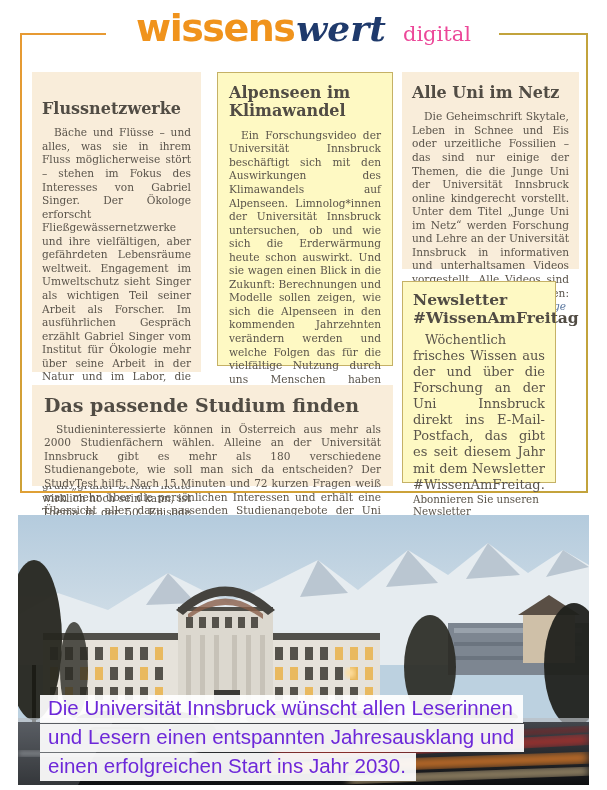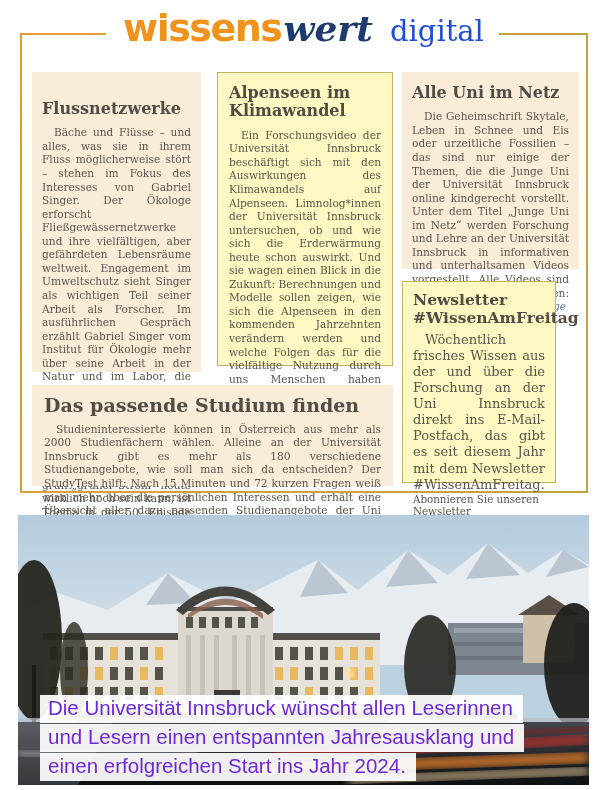--- a/index.html
+++ b/index.html
@@ -11,21 +11,21 @@
   .frame{position:absolute;background:#d9a136;}
   .frame.left{left:20px;top:33px;width:2px;height:459px;background:linear-gradient(#e79a33,#cda137);}
   .frame.right{left:586px;top:33px;width:2px;height:459px;background:#c2a33c;}
   .frame.bottom{left:20px;top:491px;width:568px;height:2px;background:linear-gradient(90deg,#e0a035,#c2a33c);}
   .frame.topleft{left:20px;top:33px;width:86px;height:2px;background:#e79a33;}
   .frame.topright{left:499px;top:33px;width:89px;height:2px;background:#c2a33c;}
   
   .masthead{position:absolute;top:6px;left:0;width:100%;text-align:center;white-space:nowrap;}
   .logo-wissens{font-family:"DejaVu Sans",sans-serif;font-weight:800;font-size:38px;color:#f0931c;letter-spacing:-1.5px;}
   .logo-wert{font-family:"DejaVu Serif",serif;font-style:italic;font-weight:700;font-size:36px;color:#1f3a6c;margin-left:2px;}
-  .logo-digital{font-family:"DejaVu Serif",serif;font-size:29px;color:#1d4ed8;margin-left:12px;}
+  .logo-digital{font-family:"DejaVu Serif",serif;font-size:21px;color:#ec4899;margin-left:12px;}
   
   .box{position:absolute;box-sizing:border-box;color:#5a544b;}
   .box.cream{background:#f9edda;}
   .box.bordered{background:#fef9c3;border:1px solid #c5b166;}
   .box h2{font-size:16px;line-height:1.15;font-weight:600;color:#514c44;margin:0 0 8px 0;}
   .box p{font-size:10.6px;line-height:1.28;text-align:justify;margin:0;}
   .box p.indent{text-indent:12px;}
   .lnk{color:#53719b;font-style:italic;}
   .lnk.block{display:block;text-align:left;font-size:10.6px;line-height:1.3;}
   #box1{left:32px;top:72px;width:169px;height:300px;padding:28px 10px;}
@@ -551,15 +551,15 @@
       <rect x="300" y="219" width="271" height="5" fill="#8f1f1c" opacity="0.6" filter="url(#b3)" transform="rotate(-3 430 222)"></rect>
       <rect x="255" y="228" width="316" height="9" rx="4" fill="#c62f2a" opacity="0.85" filter="url(#b5)" transform="rotate(-3 420 232)"></rect>
       <rect x="238" y="243" width="333" height="10" rx="5" fill="#e77f28" opacity="0.9" filter="url(#b5)" transform="rotate(-2 420 248)"></rect>
       <rect x="330" y="257" width="241" height="7" rx="3" fill="#f7d9a0" opacity="0.8" filter="url(#b5)" transform="rotate(-2 450 260)"></rect>
       <rect x="0" y="236" width="180" height="5" rx="2" fill="#cfd3d8" opacity="0.45" filter="url(#b3)"></rect>
     </g>
   </svg>
   <div class="caption">
     <span>Die Universität Innsbruck wünscht allen Leserinnen</span>
     <span>und Lesern einen entspannten Jahresausklang und</span>
-    <span>einen erfolgreichen Start ins Jahr 2024.</span>
+    <span>einen erfolgreichen Start ins Jahr 2030.</span>
   </div>
 </div>
 
 </body></html>

